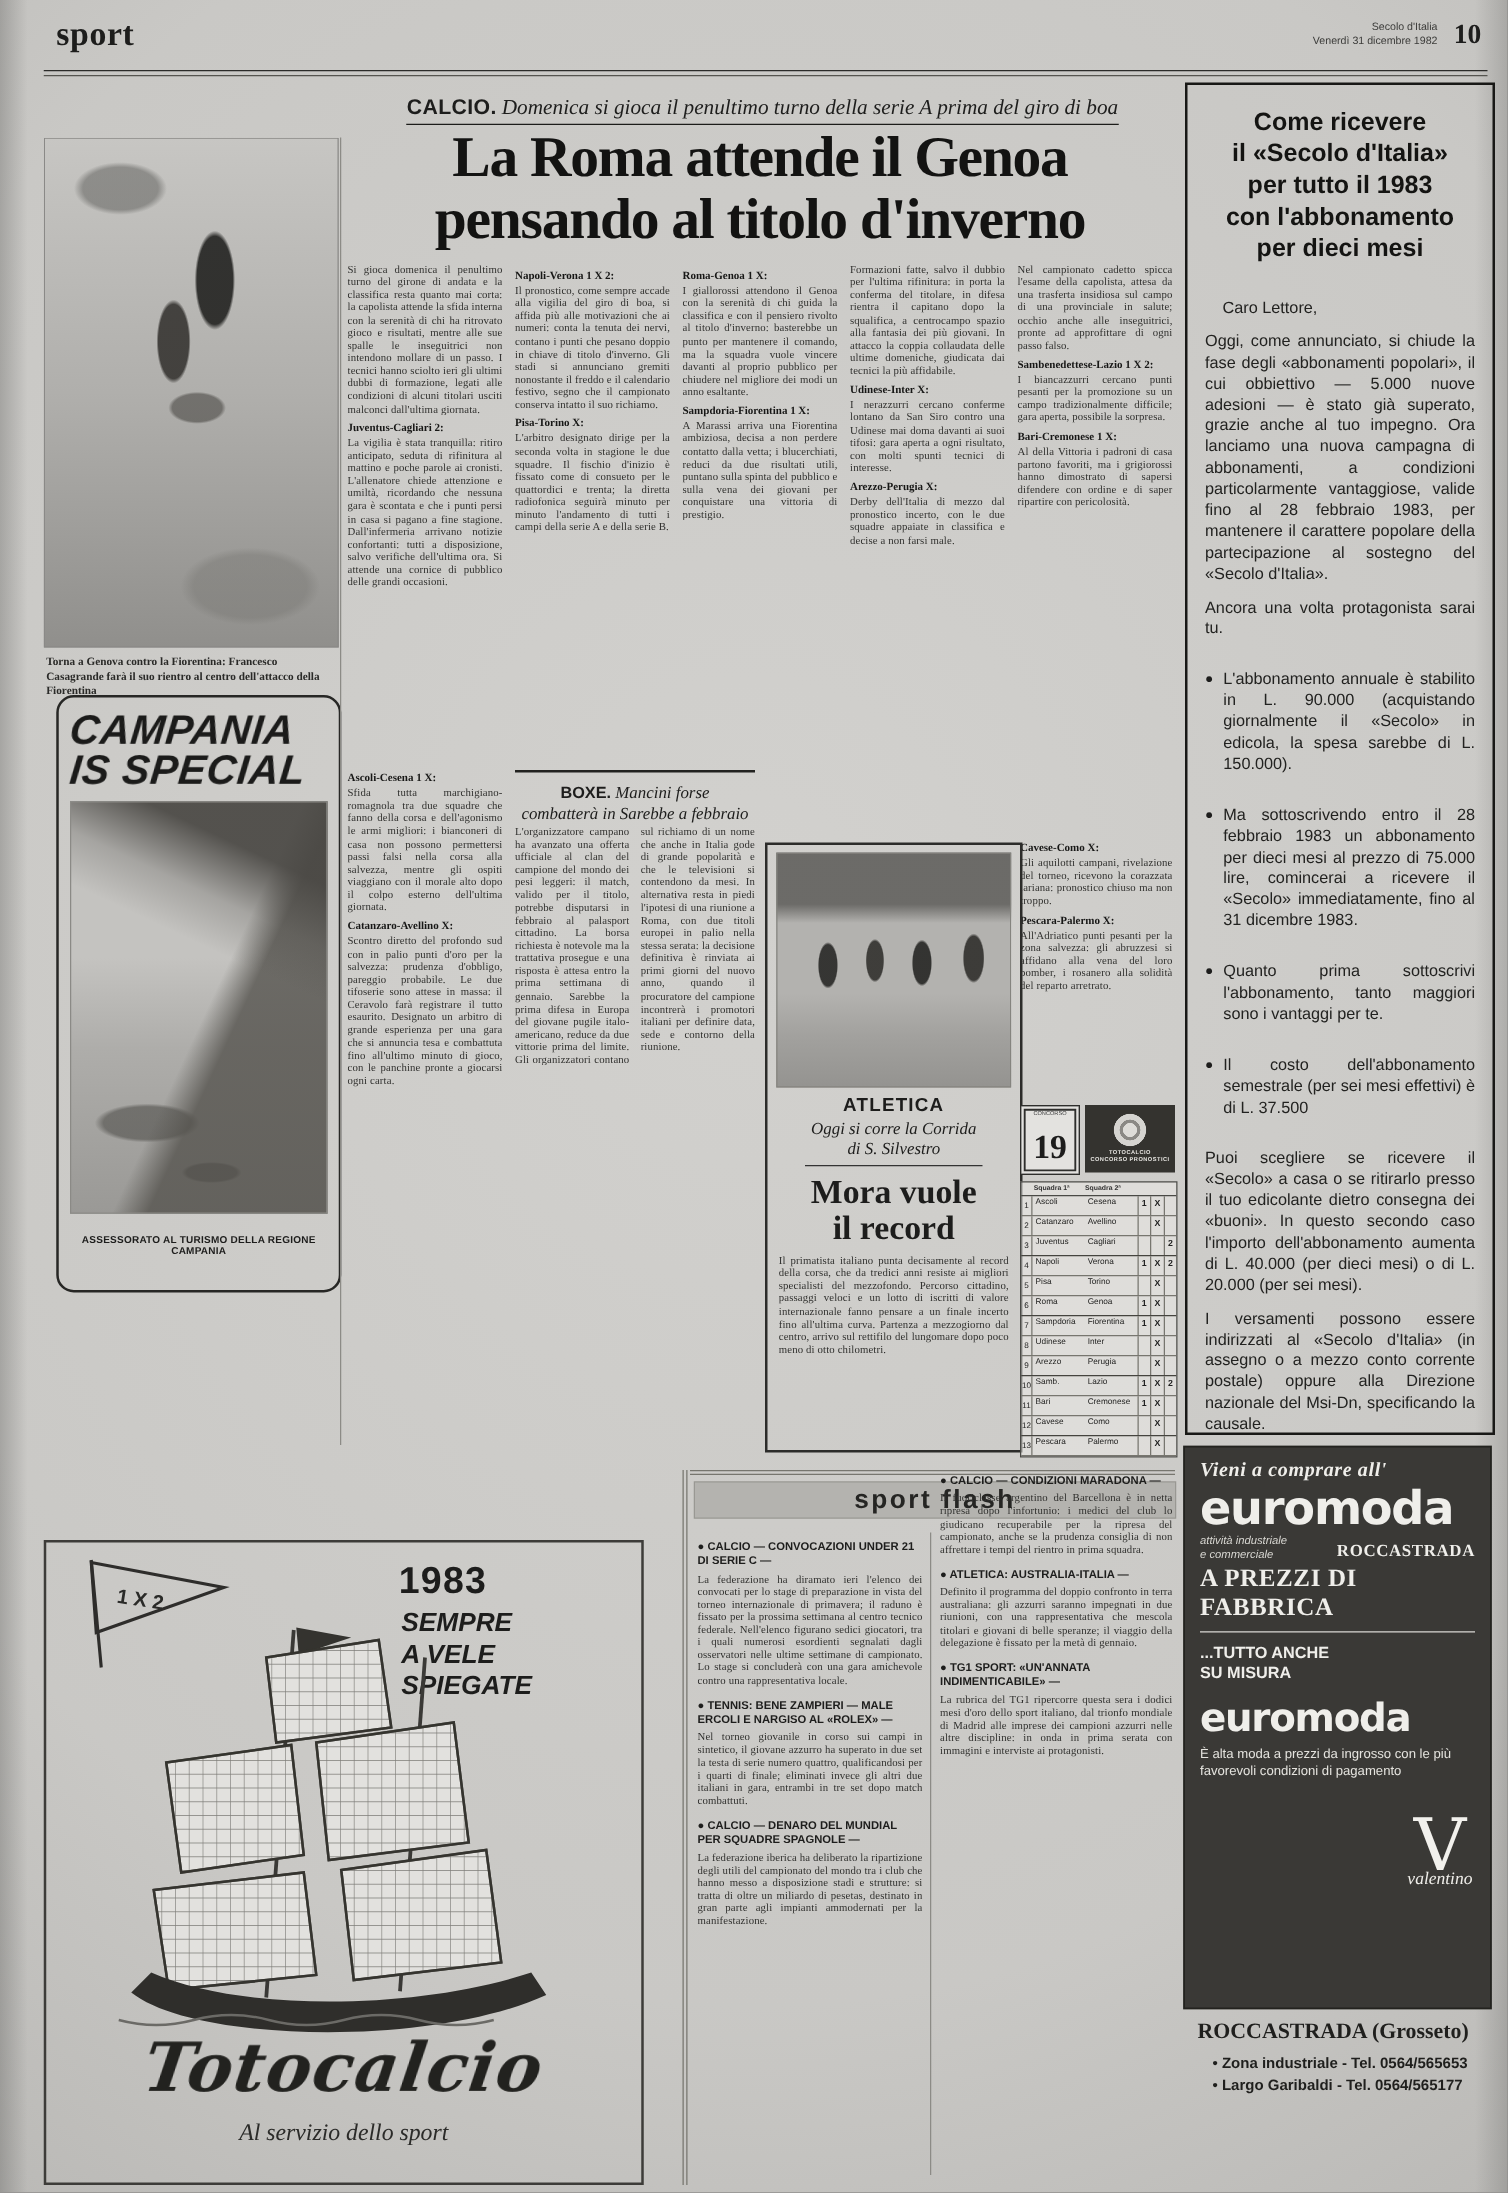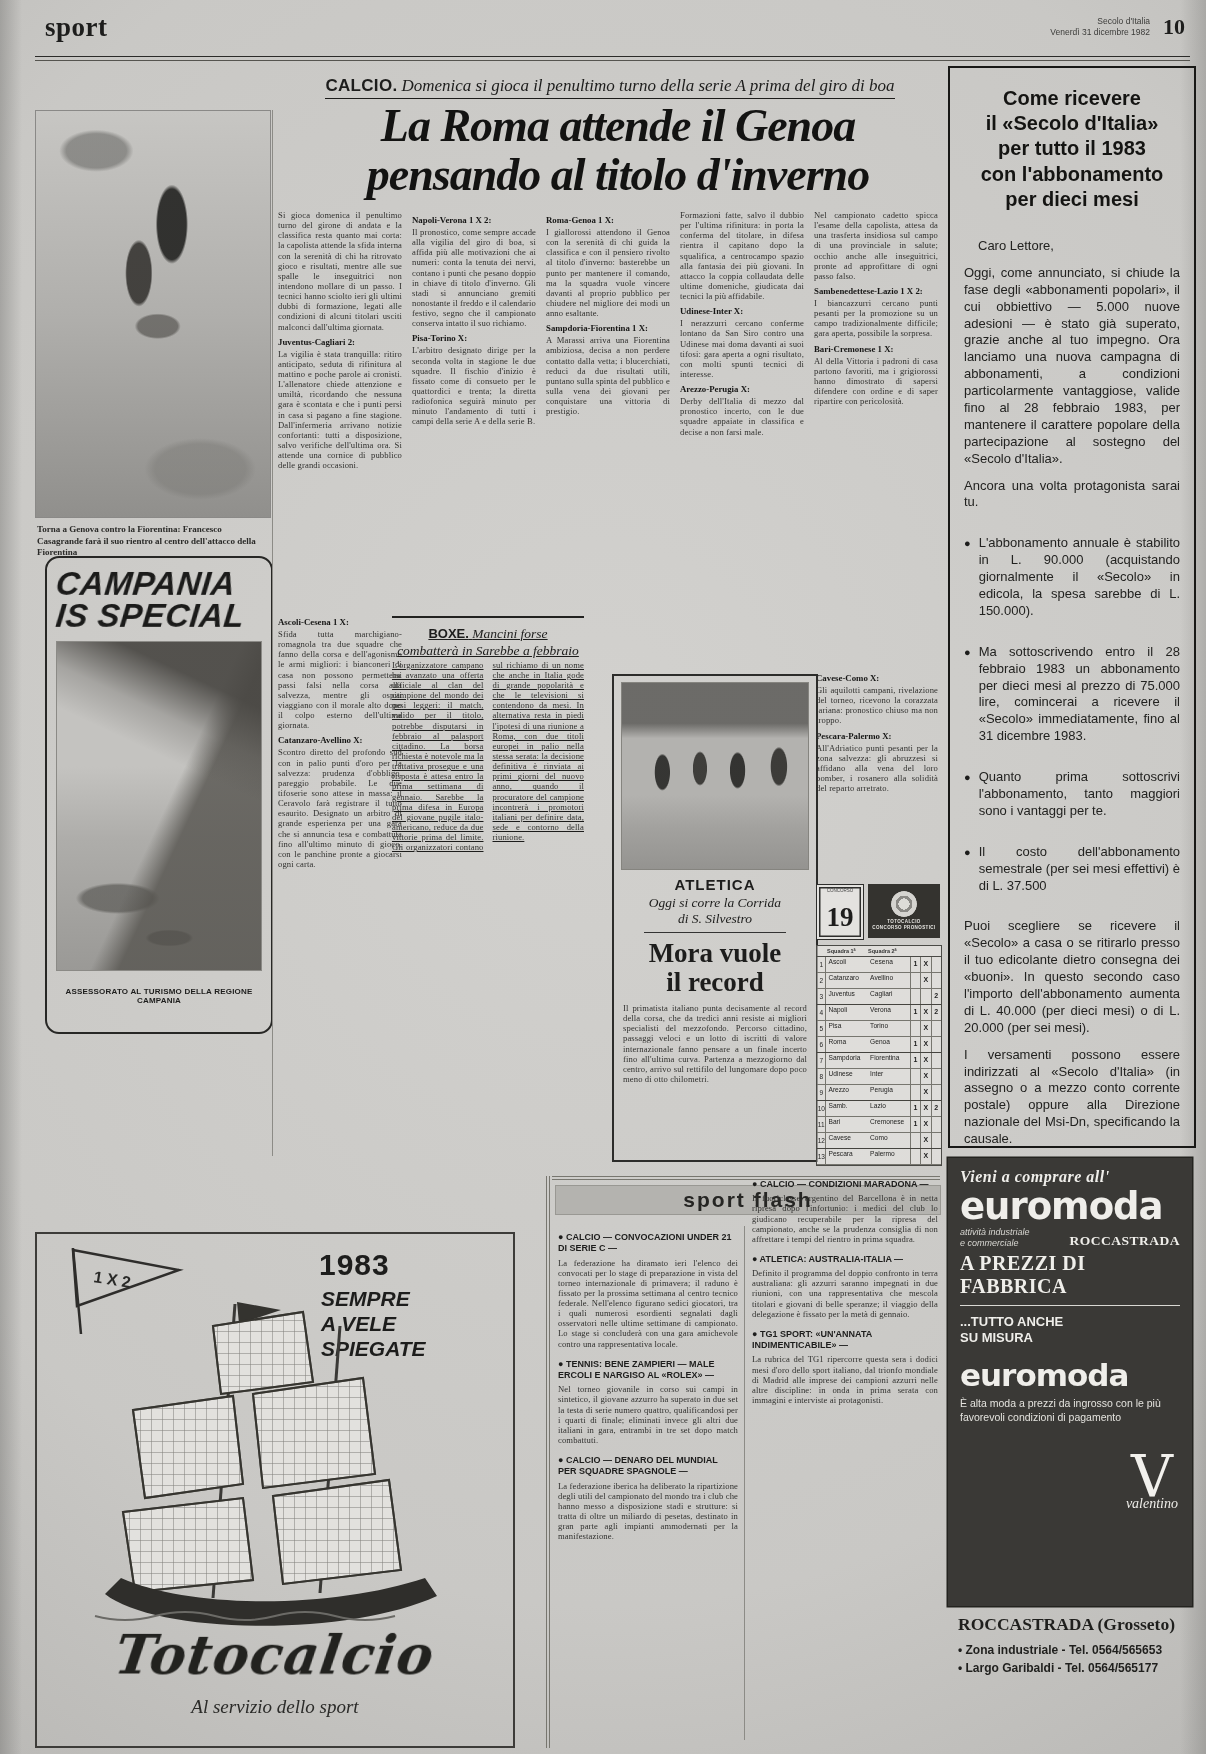--- a/index.html
+++ b/index.html
@@ -83,21 +83,21 @@
   .eu-hr{border-top:1.5px solid #d9d8d3;margin:7px 0;}
   .eu-body{font:15.5px/1.38 "Liberation Serif",serif;filter:blur(.2px);}
   .eu-small{font:bold 13px/1.25 "Liberation Sans",sans-serif;margin-top:8px;}
   .eu-v{position:absolute;right:14px;top:292px;text-align:center;}
   .eu-v .v{font:58px/0.9 "DejaVu Serif",serif;color:#f2f1ed;}
   .eu-v .vn{font:italic 14px "Liberation Serif",serif;margin-top:-6px;}
   .eu-logo2{font:bold 31px/1 "DejaVu Sans",sans-serif;letter-spacing:-1px;margin-top:14px;}
   .eu-tag{font:10.5px/1.3 "Liberation Sans",sans-serif;color:#e4e3de;margin-top:6px;filter:blur(.25px);}
   .eu-foot{color:#1f1f1d;padding:8px 10px;}
   .eu-city{font:bold 17.5px "Liberation Serif",serif;filter:blur(.15px);}
-  .eu-tel{font:bold 12px/1.5 "Liberation Sans",sans-serif;margin-top:6px;filter:blur(.2px);}
+  .eu-tel{font:bold 12px/1.5 "Liberation Sans",sans-serif;margin-top:6px;filter:blur(.2px);margin-left:12px;}
   
   .toto{border:2px solid #3d3c39;}
   .toto-year{font:bold 30px "Liberation Sans",sans-serif;letter-spacing:1px;filter:blur(.15px);}
   .toto-slogan{font:italic bold 21px/1.2 "Liberation Sans",sans-serif;text-align:left;filter:blur(.15px);}
   .toto-logo{font:italic bold 54px "DejaVu Serif",serif;transform:skewX(-8deg);letter-spacing:1px;color:#22221f;filter:blur(.2px);}
   .toto-tag{font:italic 19px "Liberation Serif",serif;color:#2b2b29;filter:blur(.2px);}
   .vrule{border-left:1px solid #8c8b86;}
   .vrule2{border-left:1px solid #77766f;border-right:1px solid #77766f;width:2px;}
   .hrule2{border-top:1px solid #77766f;border-bottom:1px solid #77766f;height:2px;}
 </style>
@@ -111,21 +111,21 @@
     <div>Secolo d'Italia</div>
     <div>Venerdì 31 dicembre 1982</div>
   </div>
   <div class="abs pagenum" style="left:1163px;top:14px;">10</div>
   <div class="abs dbl-rule" style="left:35px;top:56px;width:1155px;"></div>
 
   <div class="abs" style="left:280px;top:76px;width:660px;text-align:center;">
     <span class="kicker"><span class="kl">CALCIO.</span>
       <span class="kt">Domenica si gioca il penultimo turno della serie A prima del giro di boa</span></span>
   </div>
-  <div class="abs headline" style="left:291px;top:102px;width:654px;font-style:italic;">
+  <div class="abs headline" style="left:281px;top:102px;width:654px;">
     <div>La Roma attende il Genoa</div>
     <div>pensando al titolo d'inverno</div>
   </div>
 
   <div class="abs ph" style="left:35px;top:110px;width:236px;height:408px;background:
       radial-gradient(ellipse 26px 64px at 58% 28%, rgba(38,38,36,.92) 0 55%, transparent 62%),
       radial-gradient(ellipse 22px 54px at 44% 40%, rgba(52,50,47,.88) 0 55%, transparent 62%),
       radial-gradient(ellipse 36px 20px at 52% 53%, rgba(64,62,58,.55) 0 55%, transparent 64%),
       radial-gradient(ellipse 60px 34px at 26% 10%, rgba(88,88,85,.5) 0 50%, transparent 62%),
       radial-gradient(ellipse 90px 50px at 70% 88%, rgba(120,119,115,.45) 0 50%, transparent 62%),
@@ -182,21 +182,21 @@
       <p class="lead">Catanzaro-Avellino X:</p>
       <p class="gk">Scontro diretto del profondo sud con in palio punti d'oro per la salvezza: prudenza d'obbligo, pareggio probabile. Le due tifoserie sono attese in massa: il Ceravolo farà registrare il tutto esaurito. Designato un arbitro di grande esperienza per una gara che si annuncia tesa e combattuta fino all'ultimo minuto di gioco, con le panchine pronte a giocarsi ogni carta.</p>
     </div>
   <div class="col" style="left:816px;top:668px;width:122px;height:210px;">
       <p class="lead">Cavese-Como X:</p>
       <p class="gk">Gli aquilotti campani, rivelazione del torneo, ricevono la corazzata lariana: pronostico chiuso ma non troppo.</p>
       <p class="lead">Pescara-Palermo X:</p>
       <p class="gk">All'Adriatico punti pesanti per la zona salvezza: gli abruzzesi si affidano alla vena del loro bomber, i rosanero alla solidità del reparto arretrato.</p>
     </div>
 
-  <div class="abs boxe" style="left:392px;top:616px;width:192px;height:542px;padding-top:8px;overflow:hidden;text-decoration:underline;">
+  <div class="abs boxe" style="left:412px;top:616px;width:192px;height:542px;padding-top:8px;overflow:hidden;">
     <div class="boxe-kick">
       <b>BOXE.</b>
       <span>Mancini forse</span><br>
       <span>combatterà in Sarebbe a febbraio</span>
     </div>
     <div class="twocol" style="height:372px;">
       <p class="gk">L'organizzatore campano ha avanzato una offerta ufficiale al clan del campione del mondo dei pesi leggeri: il match, valido per il titolo, potrebbe disputarsi in febbraio al palasport cittadino. La borsa richiesta è notevole ma la trattativa prosegue e una risposta è attesa entro la prima settimana di gennaio. Sarebbe la prima difesa in Europa del giovane pugile italo-americano, reduce da due vittorie prima del limite. Gli organizzatori contano sul richiamo di un nome che anche in Italia gode di grande popolarità e che le televisioni si contendono da mesi. In alternativa resta in piedi l'ipotesi di una riunione a Roma, con due titoli europei in palio nella stessa serata: la decisione definitiva è rinviata ai primi giorni del nuovo anno, quando il procuratore del campione incontrerà i promotori italiani per definire data, sede e contorno della riunione.</p>
     </div>
   </div>
 

